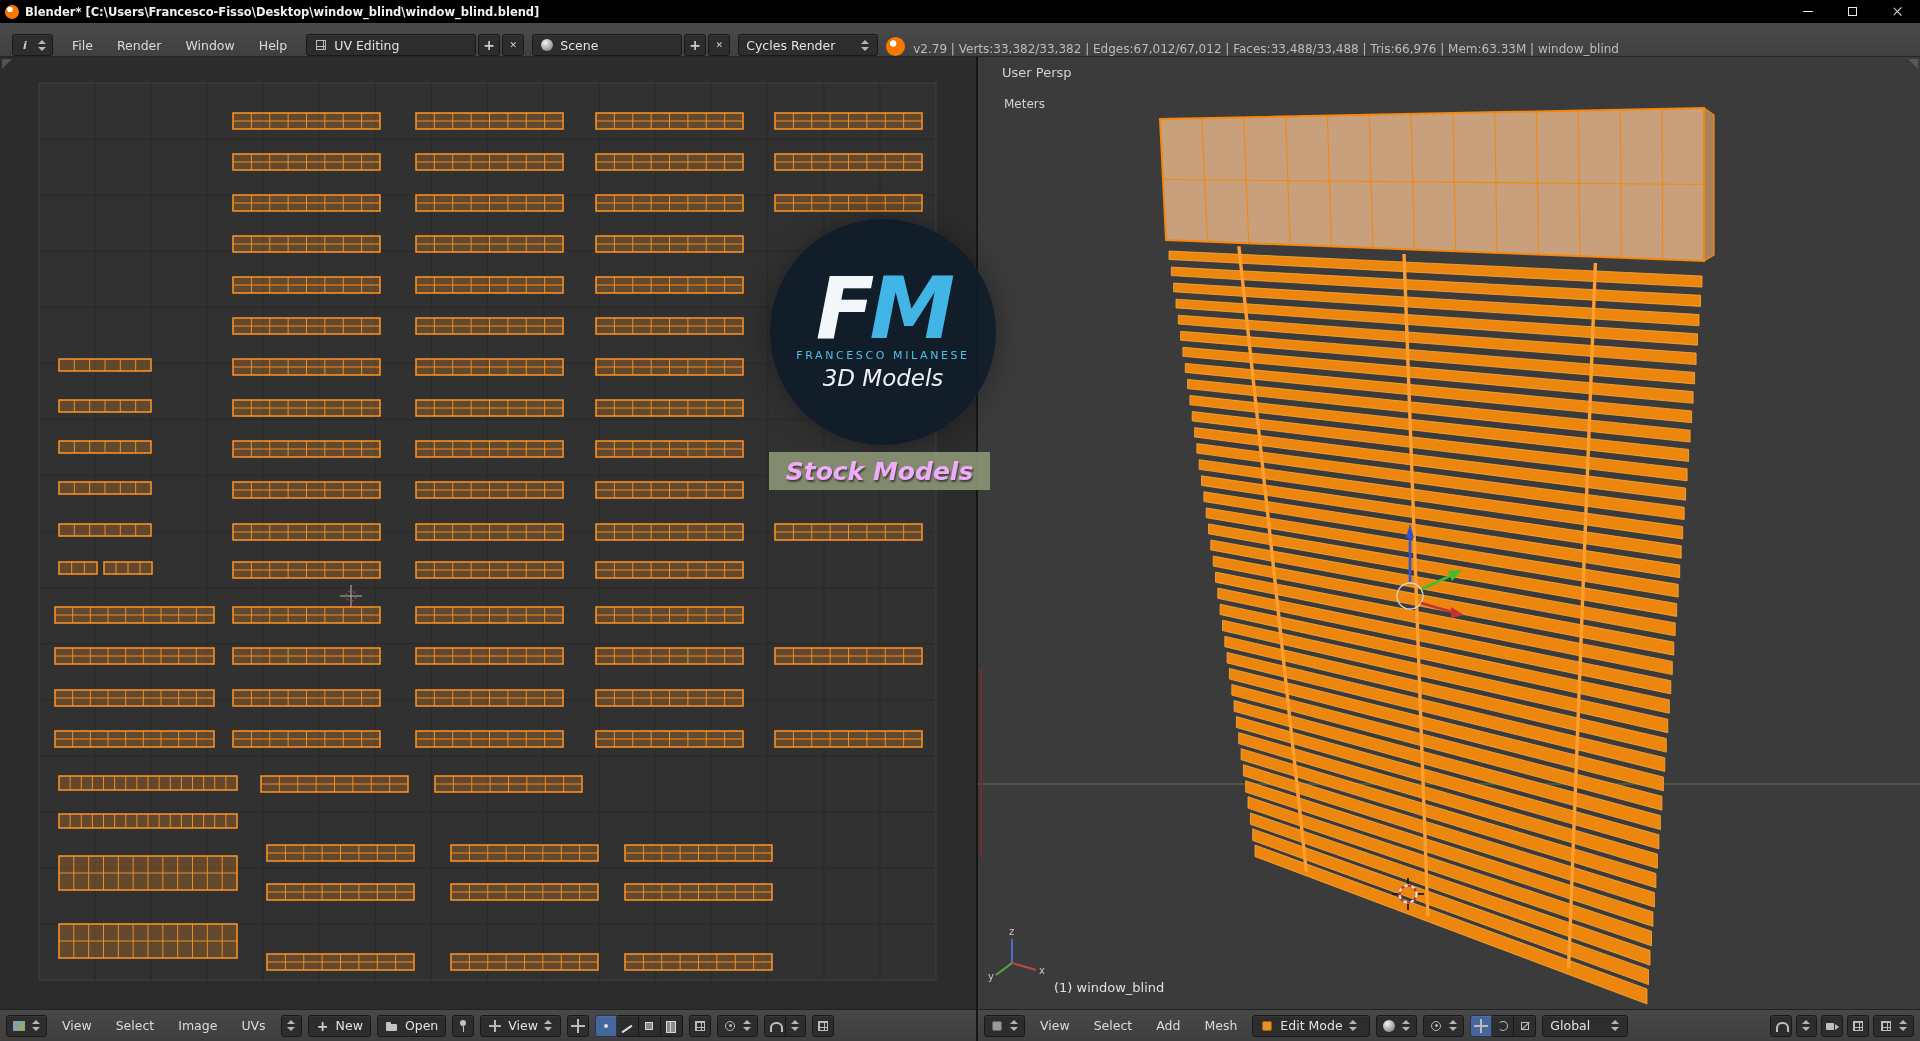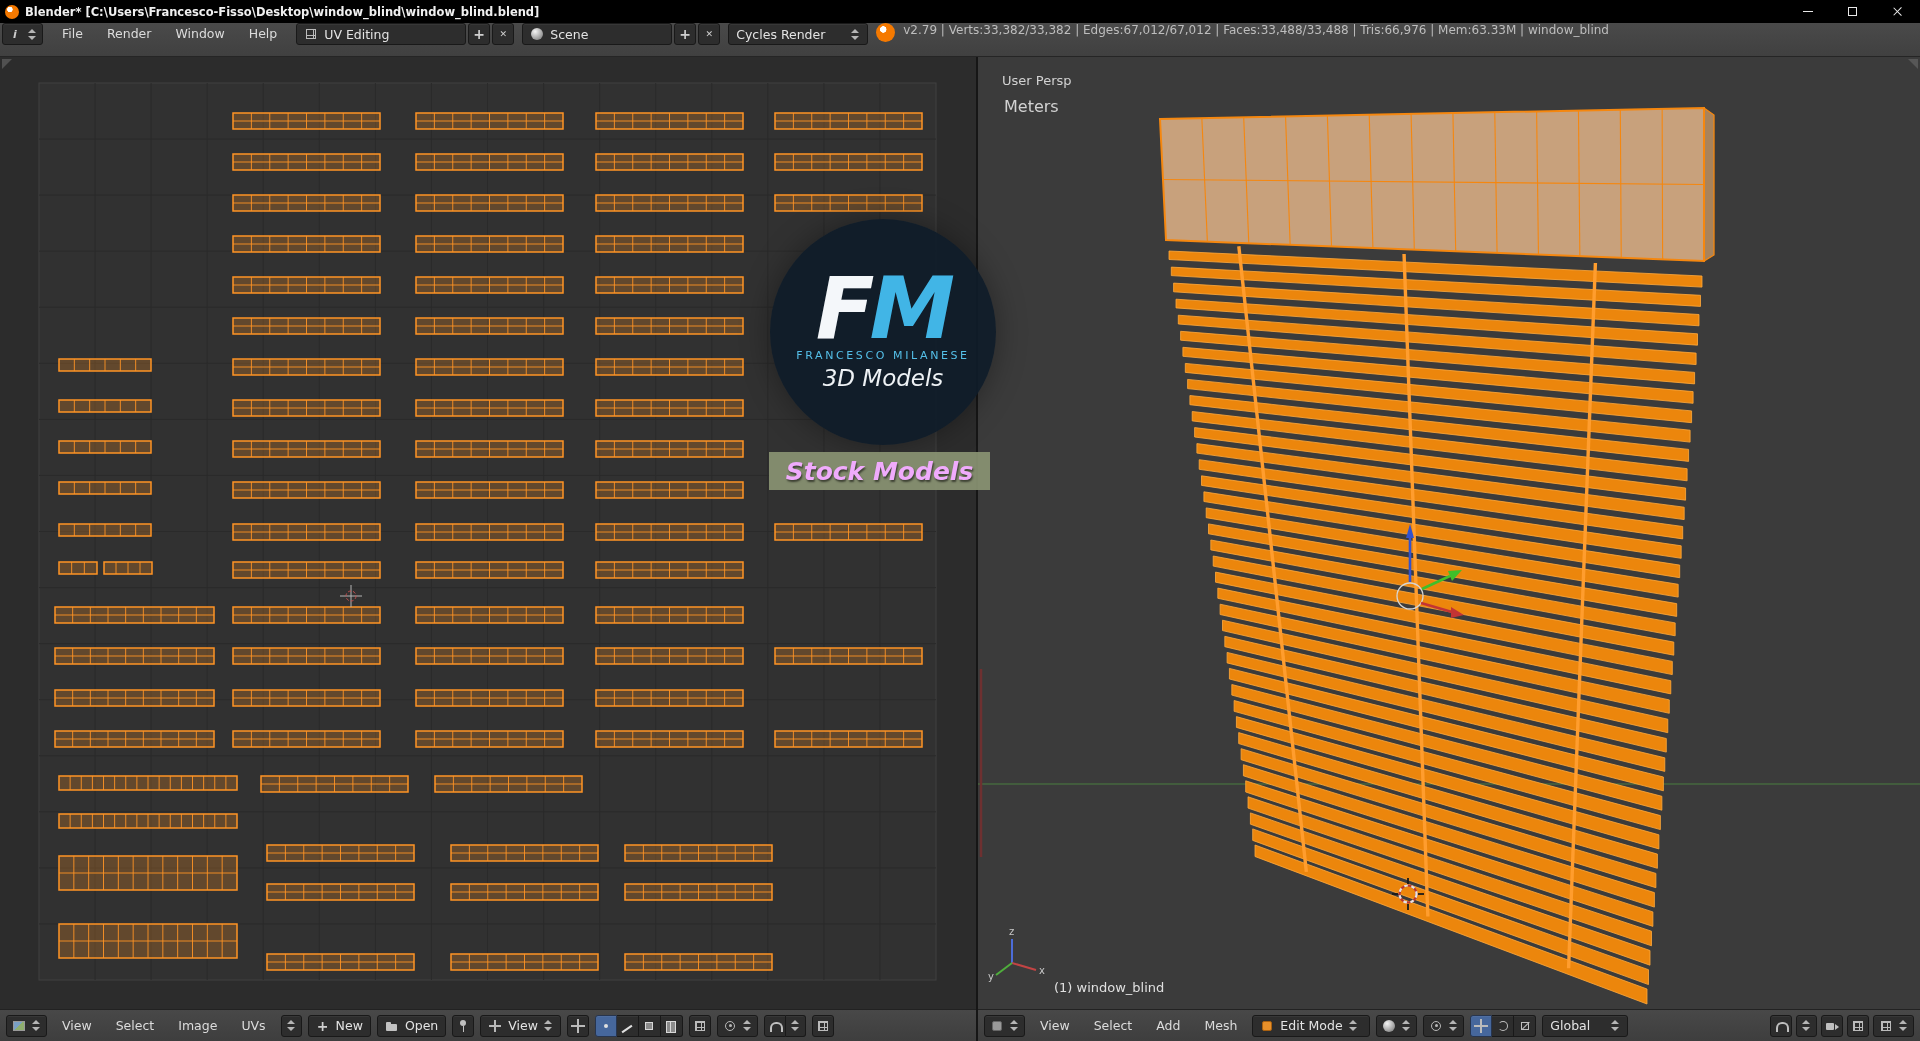--- a/index.html
+++ b/index.html
@@ -16,21 +16,21 @@
   .win-controls{margin-left:auto;display:flex;height:100%;}
   .win-btn{width:45px;height:100%;display:flex;align-items:center;justify-content:center;}
   .g-min{width:10px;height:1px;background:#e8e8e8;}
   .g-max{width:9px;height:9px;border:1px solid #e8e8e8;}
   .g-close{position:relative;width:11px;height:11px;}
   .g-close::before,.g-close::after{content:"";position:absolute;left:5px;top:0;width:1.4px;height:11px;background:#f0f0f0;}
   .g-close::before{transform:rotate(45deg);} .g-close::after{transform:rotate(-45deg);}
 
   
   .infobar{height:34px;background:linear-gradient(#4a4a4a,#404040);border-bottom:1px solid #252525;
-           display:flex;align-items:flex-start;padding:0 2px;gap:8px;font-size:12.5px;}
+           display:flex;align-items:flex-end;padding:0 12px;gap:8px;font-size:12.5px;}
   .menus{display:flex;gap:2px;}
   .menu{padding:3px 11px;color:#dcdcdc;border-radius:3px;}
   .wbtn{height:22px;background:#2d2d2d;border:1px solid #191919;border-radius:3px;
         display:inline-flex;align-items:center;gap:6px;padding:0 7px;color:#e3e3e3;
         box-shadow:inset 0 1px 0 rgba(255,255,255,.05);}
   .wbtn.sq{width:22px;padding:0;justify-content:center;}
   .wbtn.iconbtn{padding:0 5px;}
   .wbtn .lbl{white-space:nowrap;}
   .wbtn.active{background:#46679c;border-color:#27354e;}
   .ctlrow{display:flex;gap:2px;align-items:center;}
@@ -92,22 +92,22 @@
   .editor.v3d{flex:1;}
   .content{position:relative;flex:1;overflow:hidden;}
   .uv .content{background:#2c2c2c;}
   .v3d .content{background:#3b3b3b;}
   .eheader{height:32px;background:linear-gradient(#484848,#3e3e3e);border-top:1px solid #222;
            display:flex;align-items:center;padding:0 6px;gap:6px;font-size:12.5px;}
   .eheader .menu{padding:3px 9px;}
   .rightcluster{margin-left:auto;display:flex;gap:4px;align-items:center;}
 
   .ov{position:absolute;color:#d2d2d2;pointer-events:none;}
-  .ov.persp{left:24px;top:16px;font-size:13px;}
-  .ov.unit{left:26px;top:40px;font-size:16px;}
+  .ov.persp{left:24px;top:8px;font-size:13px;}
+  .ov.unit{left:26px;top:40px;font-size:12px;}
   .ov.objname{left:76px;bottom:14px;font-size:13px;color:#e0e0e0;}
 
   .corner{position:absolute;width:0;height:0;}
   .corner.tl{left:2px;top:2px;border-top:10px solid #6a6a6a;border-right:10px solid transparent;opacity:.6;}
   .corner.tr{right:2px;top:2px;border-top:10px solid #6a6a6a;border-left:10px solid transparent;opacity:.6;}
 
   
   .watermark{position:absolute;inset:0;pointer-events:none;z-index:40;}
   .wm-circle{position:absolute;left:770px;top:162px;width:226px;height:226px;border-radius:50%;
              background:rgba(15,28,41,.93);display:flex;flex-direction:column;align-items:center;

